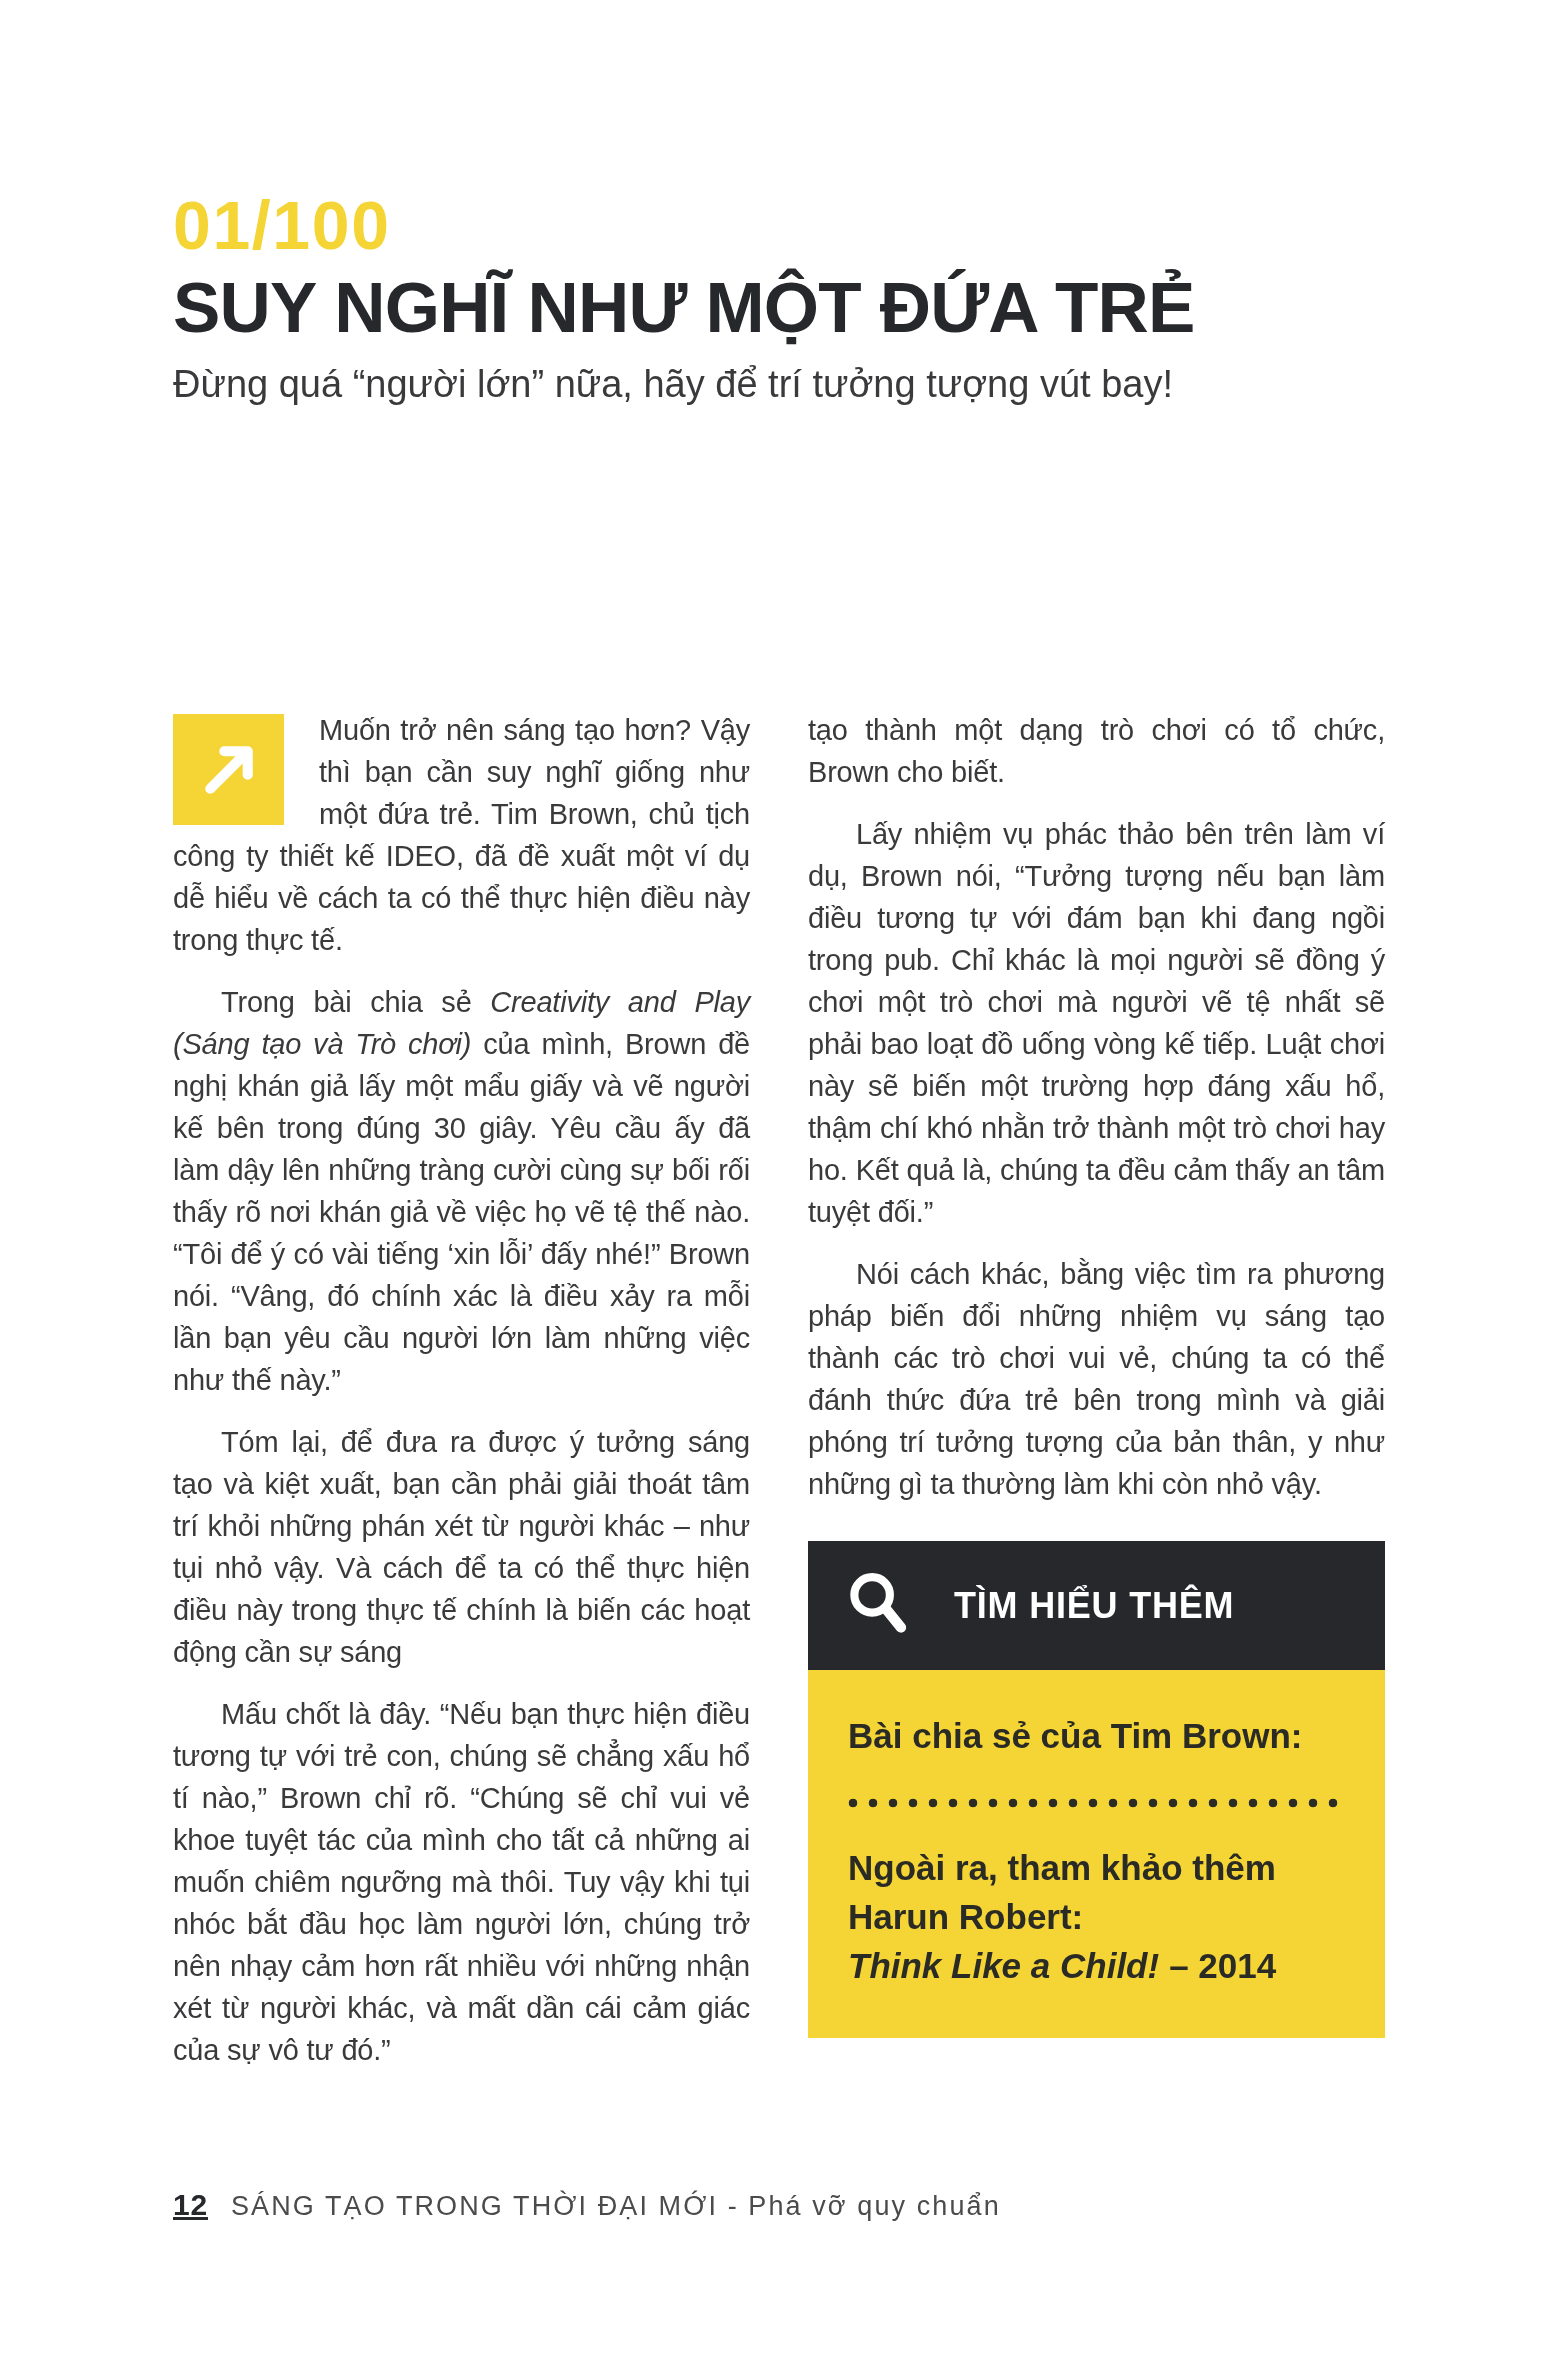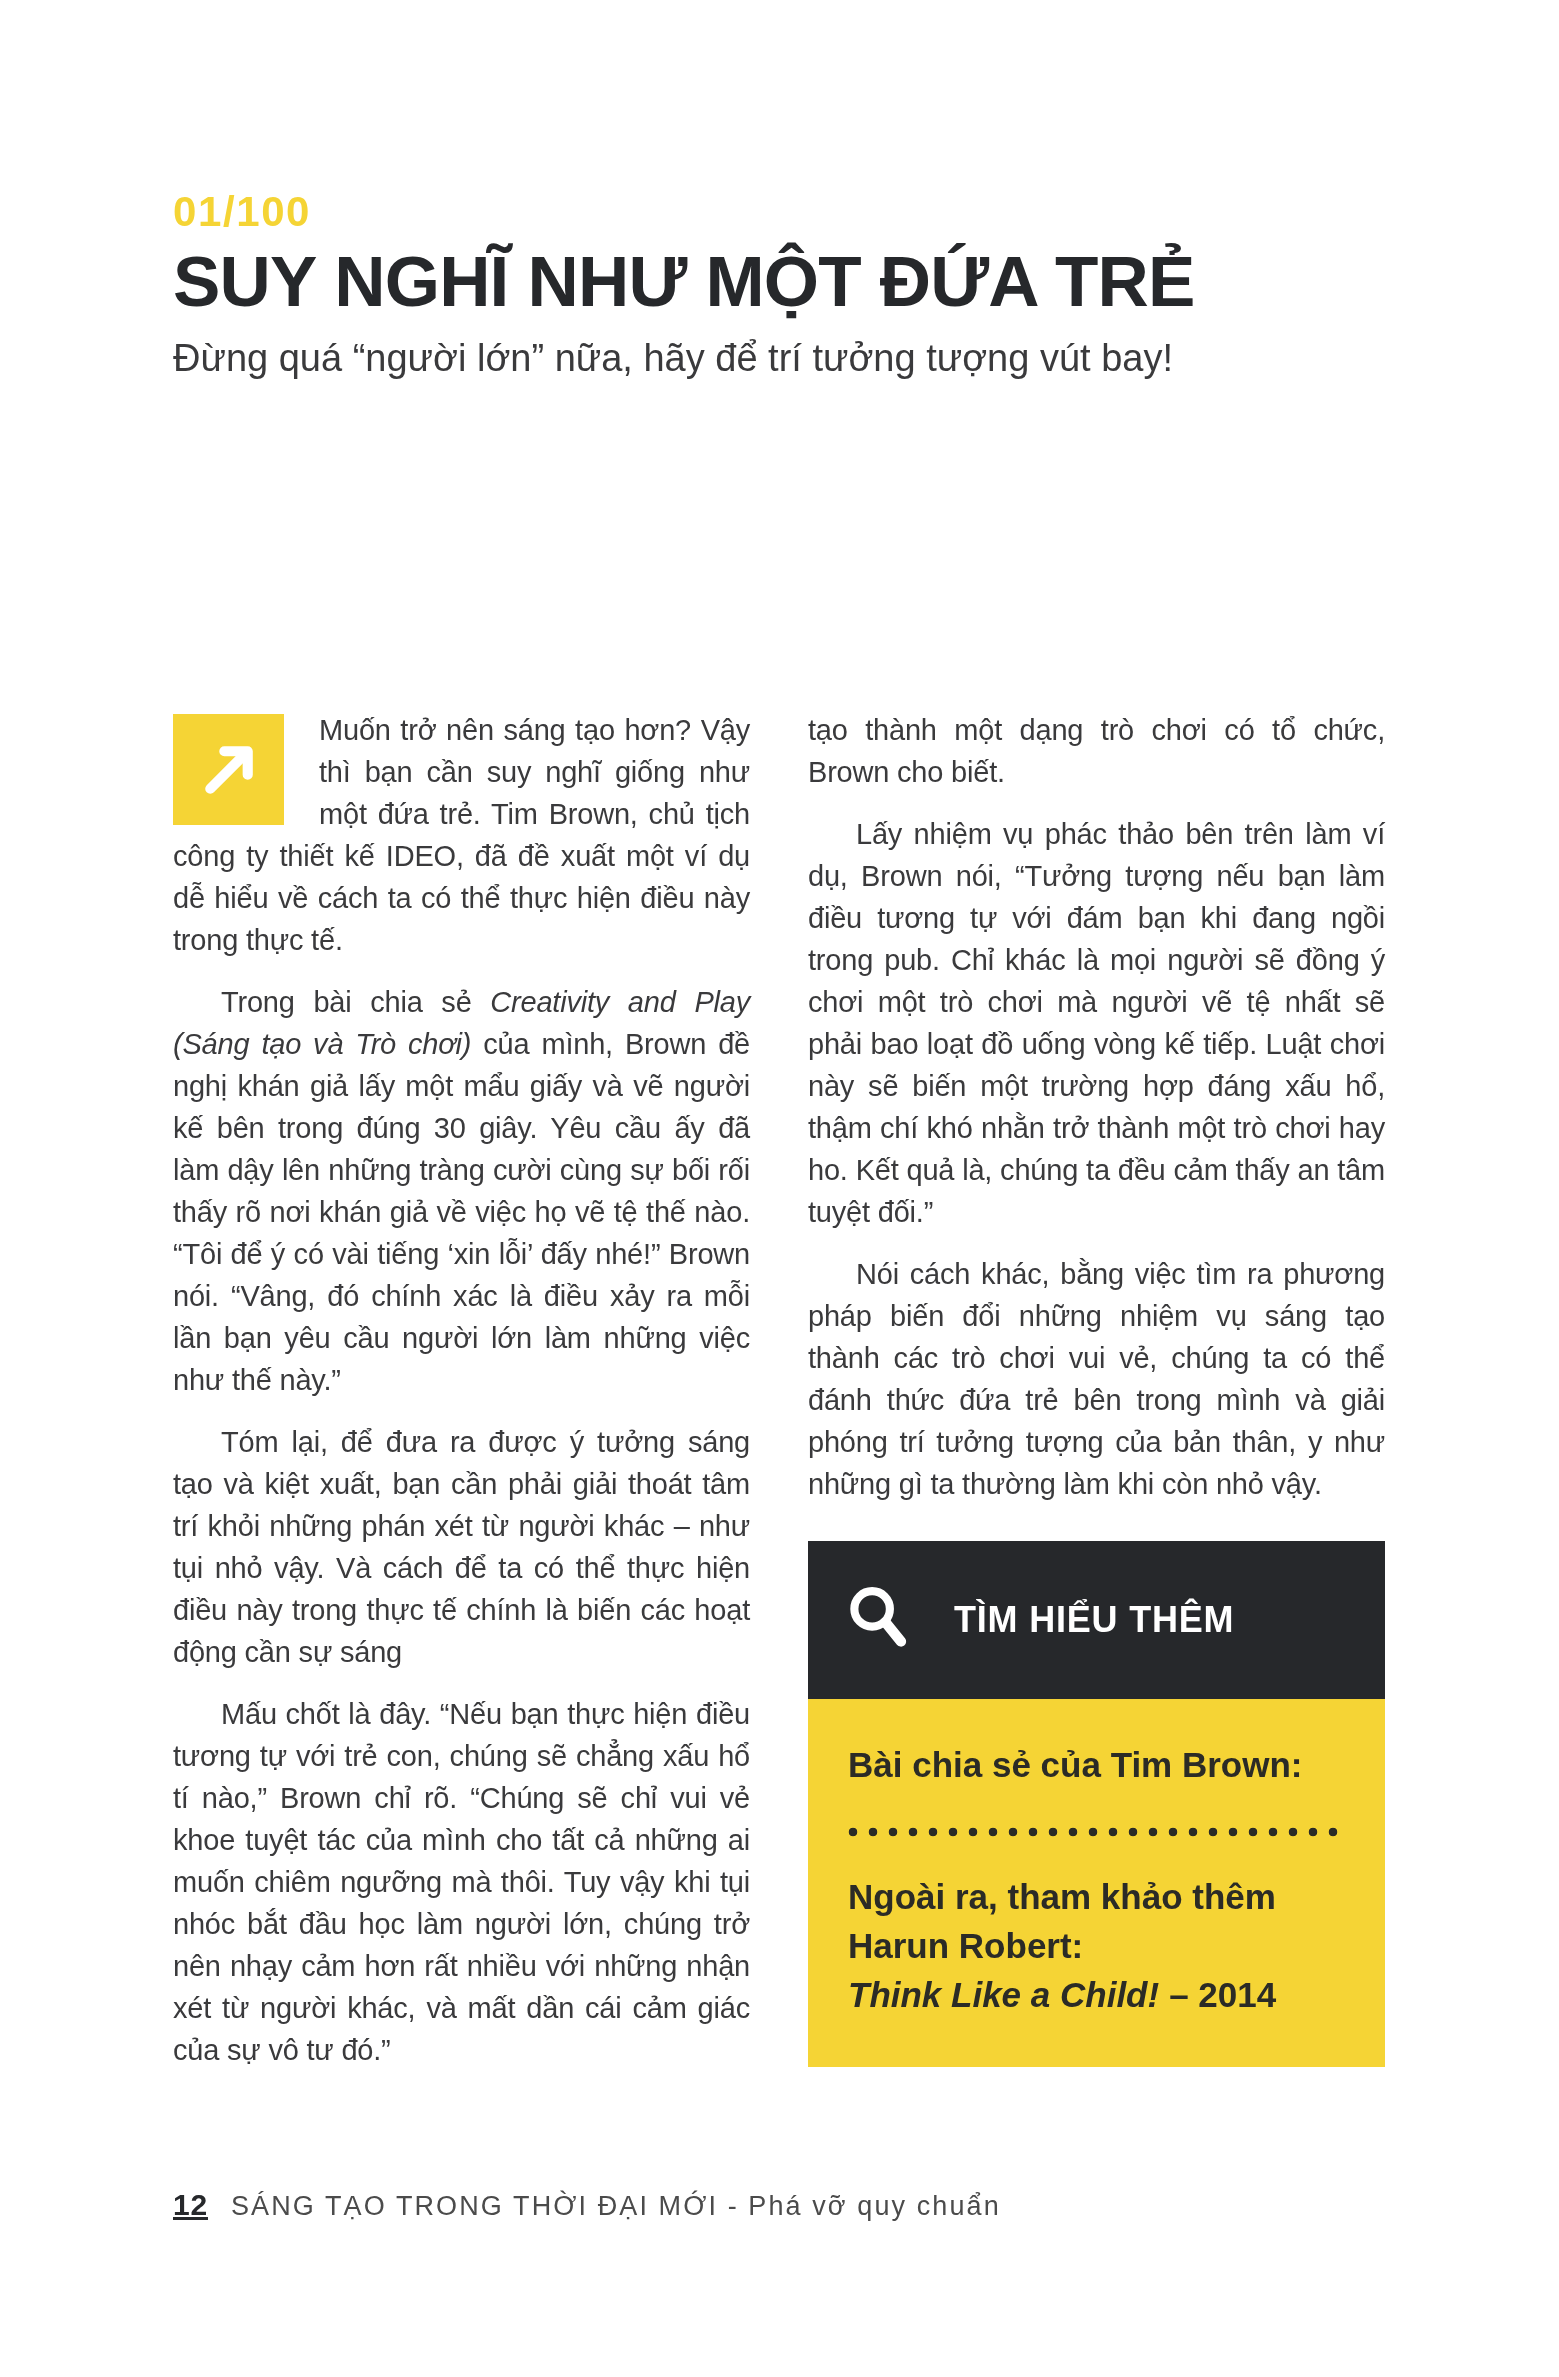--- a/index.html
+++ b/index.html
@@ -5,21 +5,21 @@
   html,body { margin:0; padding:0; background:#e8e8e8; }
   .page {
     position:relative; width:1559px; height:2377px; background:#ffffff;
     font-family:"Liberation Sans", sans-serif; overflow:hidden;
     margin:0 auto;
   }
 
   
   .chapter-head { position:absolute; left:173px; top:191px; width:1221px; }
   .chapter-number {
-    font-size:42px; font-weight:800; color:#F5D435; letter-spacing:1.6px; line-height:1;
+    font-size:68px; font-weight:800; color:#F5D435; letter-spacing:1.6px; line-height:1;
   }
   .page-title {
     margin:11.5px 0 0; font-size:71px; font-weight:800; color:#26282B;
     letter-spacing:-0.8px; line-height:1.05;
   }
   .page-subtitle { margin-top:16.5px; font-size:38px; color:#3A3A3C; line-height:1.2; }
 
   
   .body-grid { position:absolute; left:173px; top:709px; width:1213px; display:flex; gap:58px; }
   .col { width:577px; }
@@ -32,21 +32,21 @@
 
   .lead-icon {
     float:left; width:111px; height:111px; background:#F5D435;
     margin:5px 35px 8.2px 0; display:flex; align-items:center; justify-content:center;
   }
   .lead-icon svg { width:78px; height:78px; display:block; }
 
   
   .findout { margin-top:36px; }
   .findout-head {
-    background:#26282B; height:158px; display:flex; align-items:center; padding:0 36px;
+    background:#26282B; height:129px; display:flex; align-items:center; padding:0 36px;
   }
   .search-icon svg { width:74px; height:74px; display:block; }
   .findout-title {
     color:#ffffff; font-size:36px; font-weight:800; margin-left:36px; letter-spacing:0.8px;
   }
   .findout-body { background:#F5D435; padding:41px 40px 48px; color:#2B2B26; }
   .ref-label { display:block; font-size:35px; font-weight:700; line-height:49px; }
   .ref-title-line { font-size:35px; font-weight:700; line-height:49px; }
   .ref-title { font-style:italic; }
   .ref-year { margin-left:10px; }

